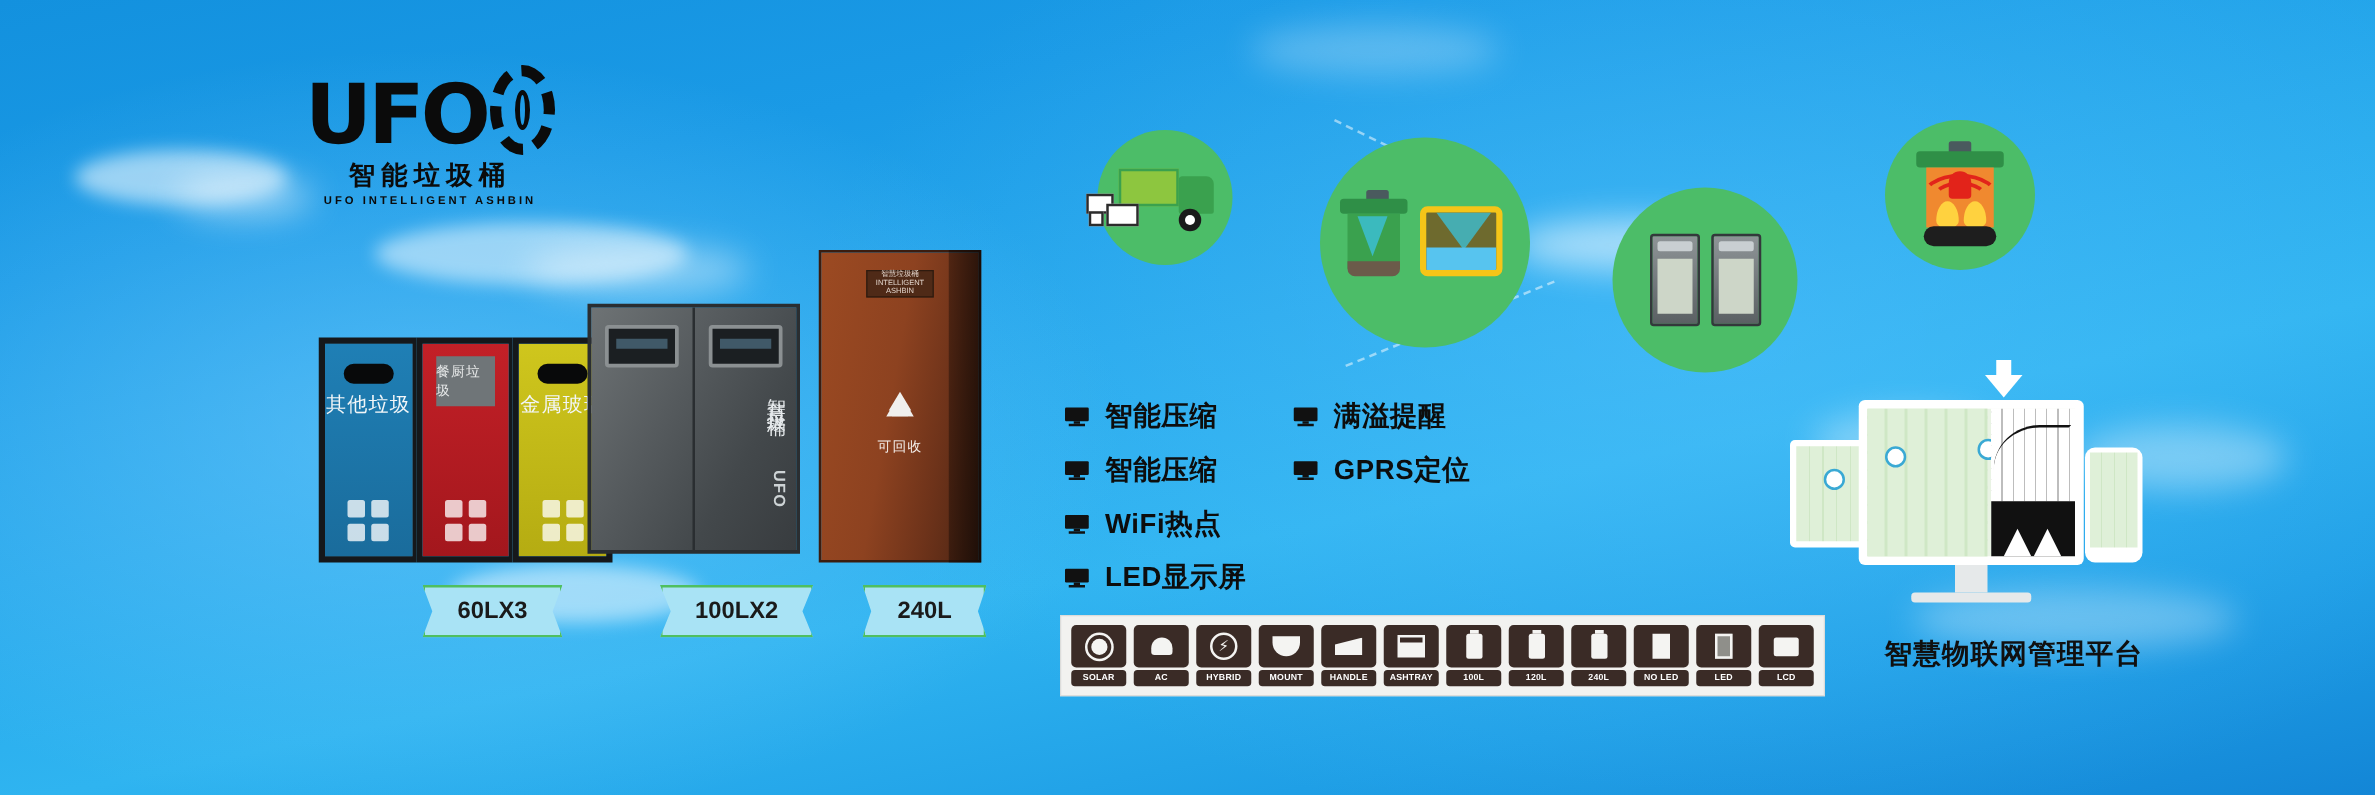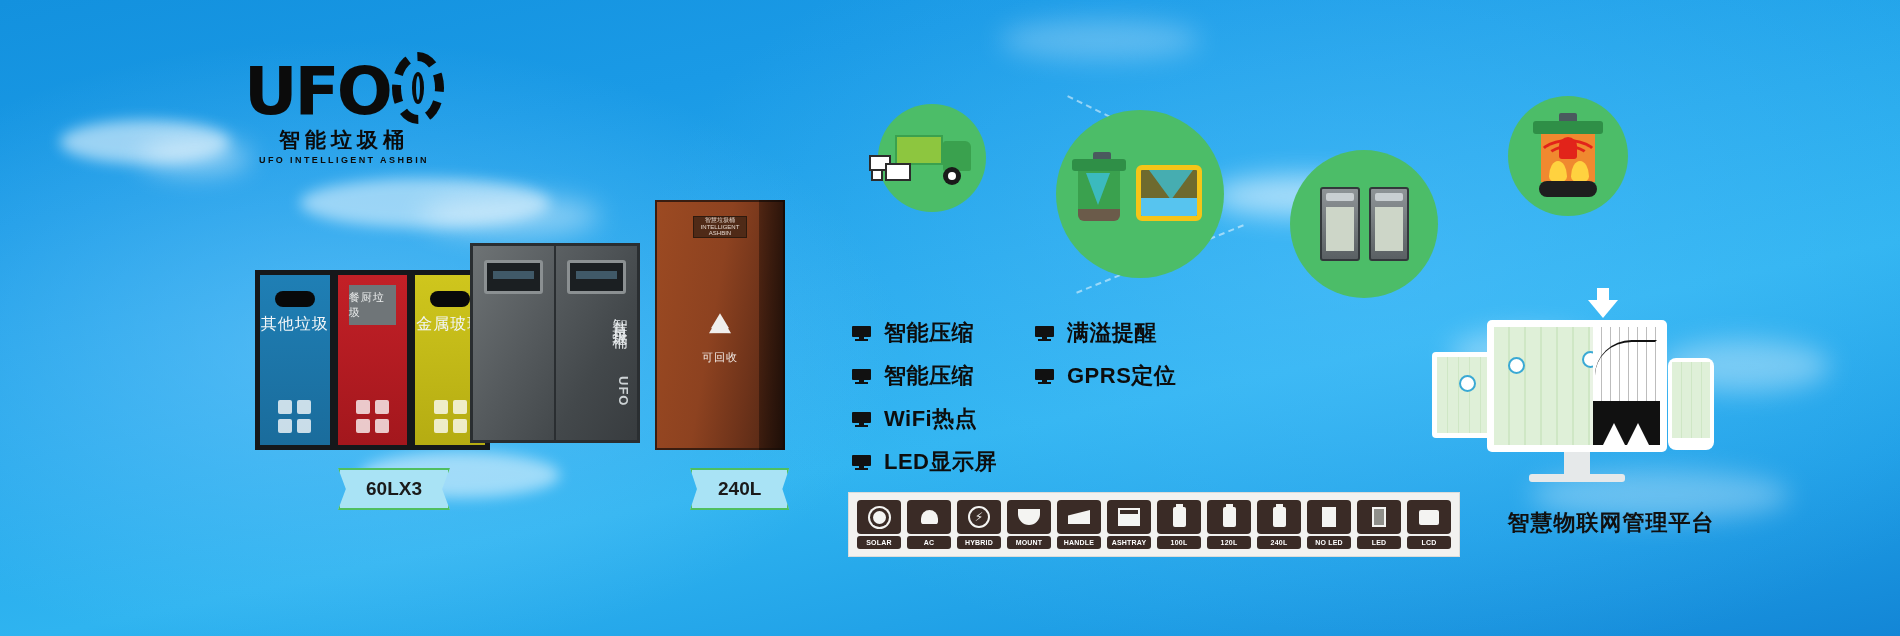--- a/index.html
+++ b/index.html
@@ -356,20 +356,21 @@
         <div class="tri t1"></div>
           <div class="tri t2"></div>
           <div class="tri t3"></div>
       </div>
       <div class="rlabel">可回收</div>
       <div class="sidebar240"></div>
     </div>
   </div>
 
   <div class="ribbon" id="rib0">60LX3</div>
+  <div class="ribbon" id="rib1">100LX2</div>
   <div class="ribbon" id="rib2">240L</div>
 
   <div class="dashline" style="left:1060px; top:128px; width:150px; transform:rotate(26deg);"></div>
   <div class="dashline" style="left:1070px; top:258px; width:180px; transform:rotate(-22deg);"></div>
 
   <div class="gcircle" id="gc0">
     <div class="truck">
       <div class="box"></div>
         <div class="cab"></div>
       <div class="wheel w1"></div>

